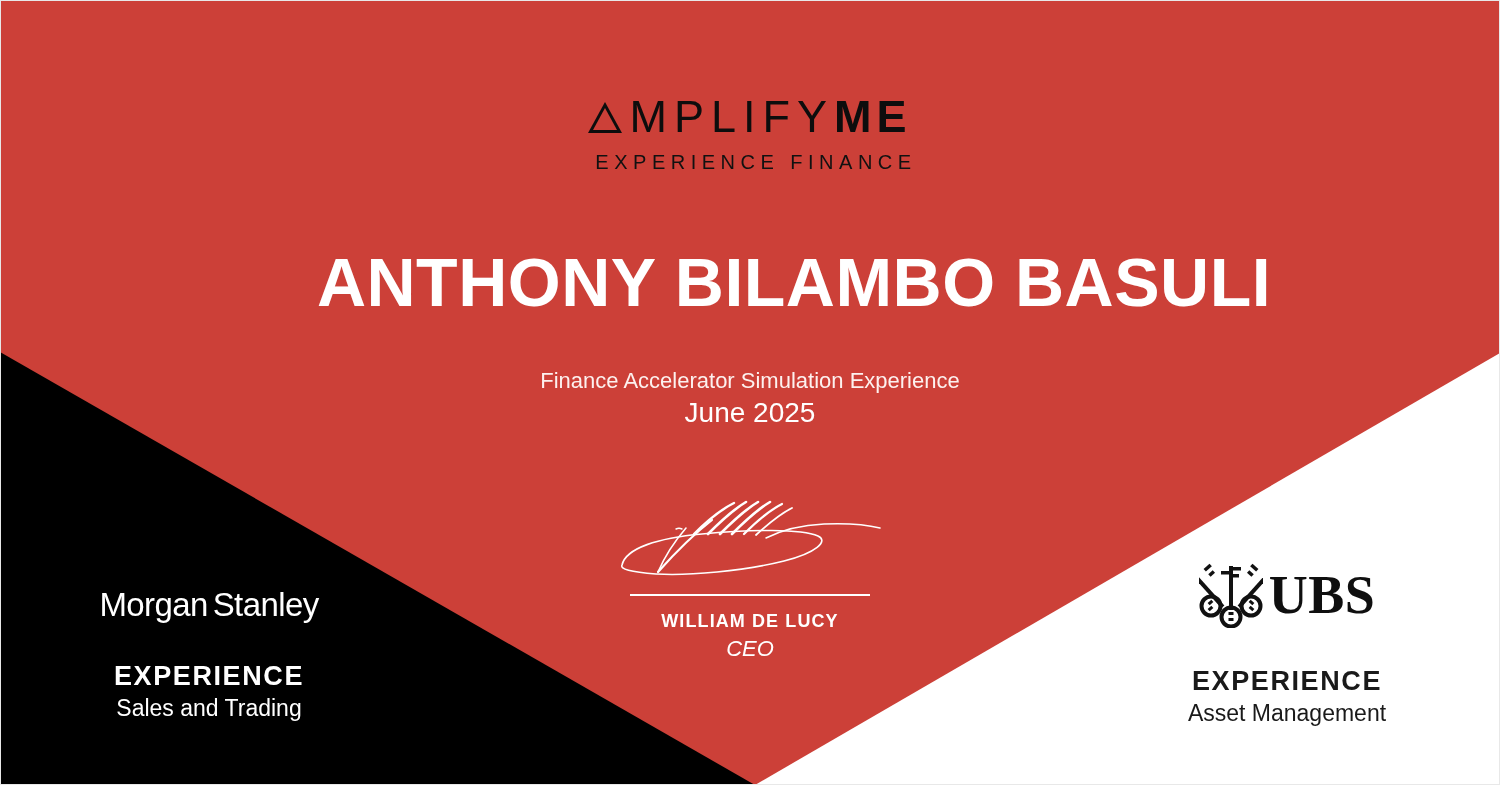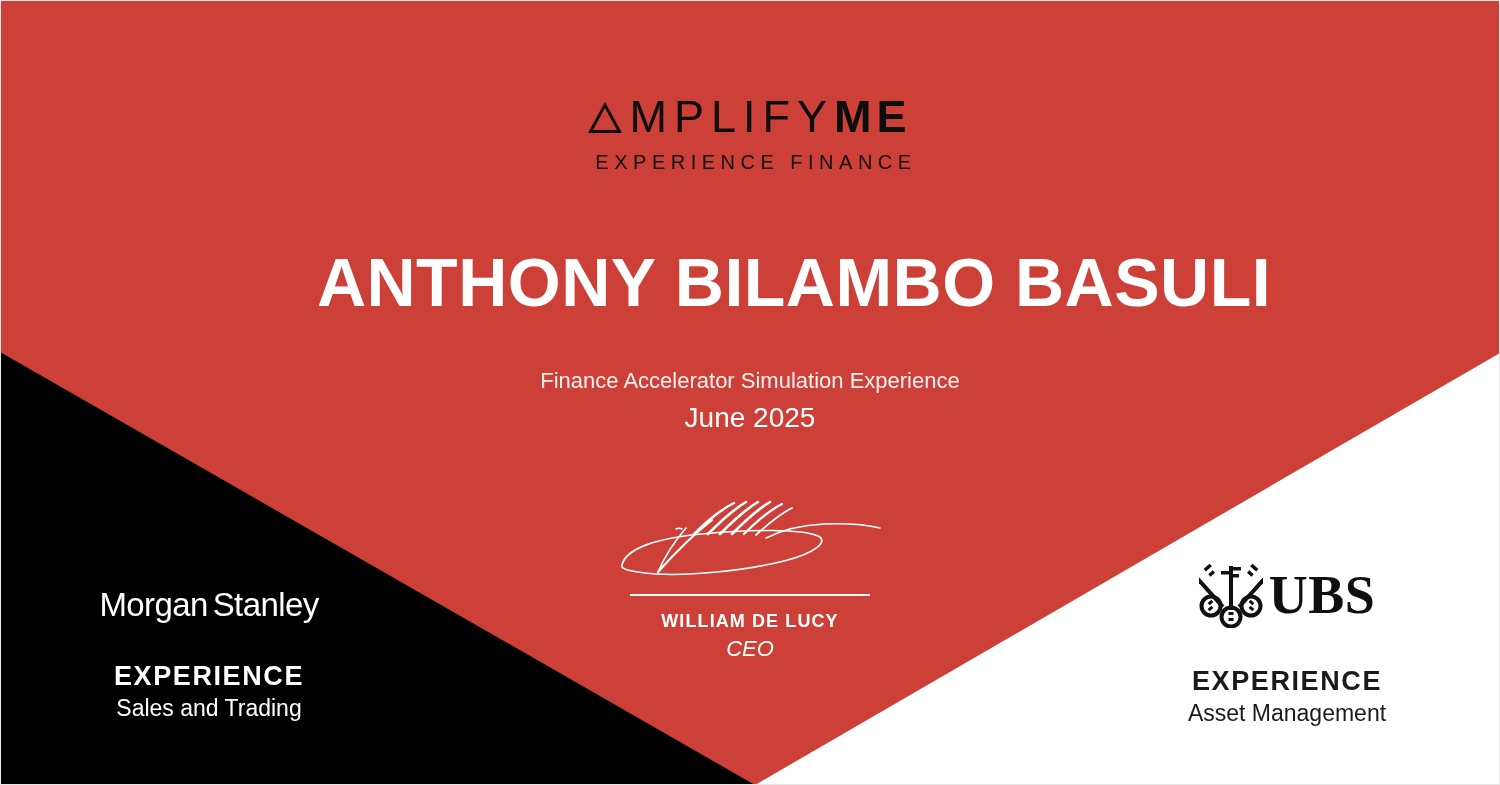--- a/index.html
+++ b/index.html
@@ -107,21 +107,20 @@
     text-align: center;
     z-index: 5;
   }
   .course-title {
     font-size: 22px;
     line-height: 30px;
     color: #fdf1ef;
     font-weight: 400;
   }
   .course-date {
-    margin-top: 5px;
     font-size: 28px;
     line-height: 34px;
     color: #ffffff;
     font-weight: 400;
     text-align: center;
   }
 
   
   .sig-block {
     position: absolute;

